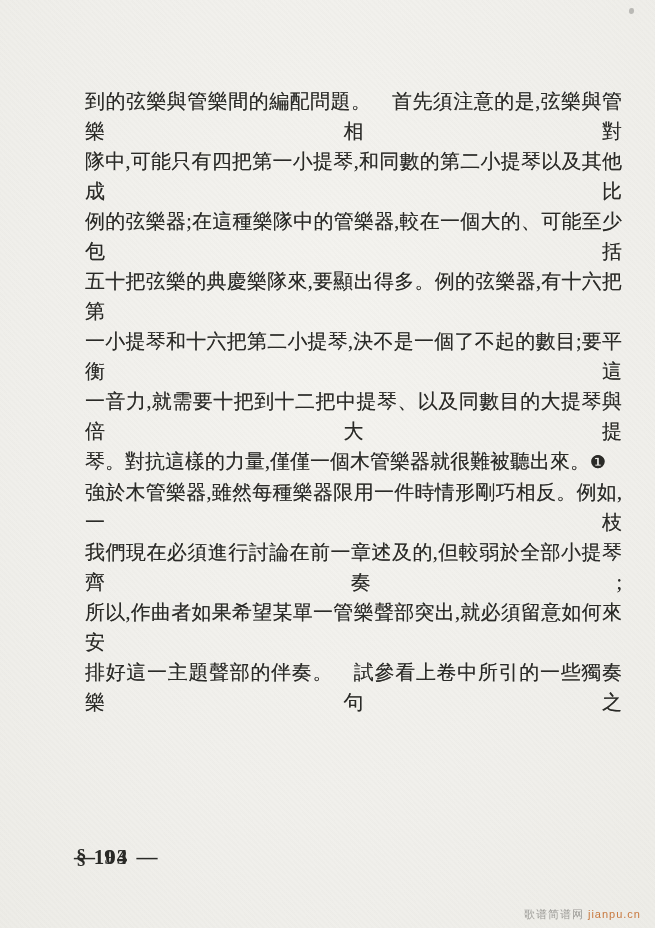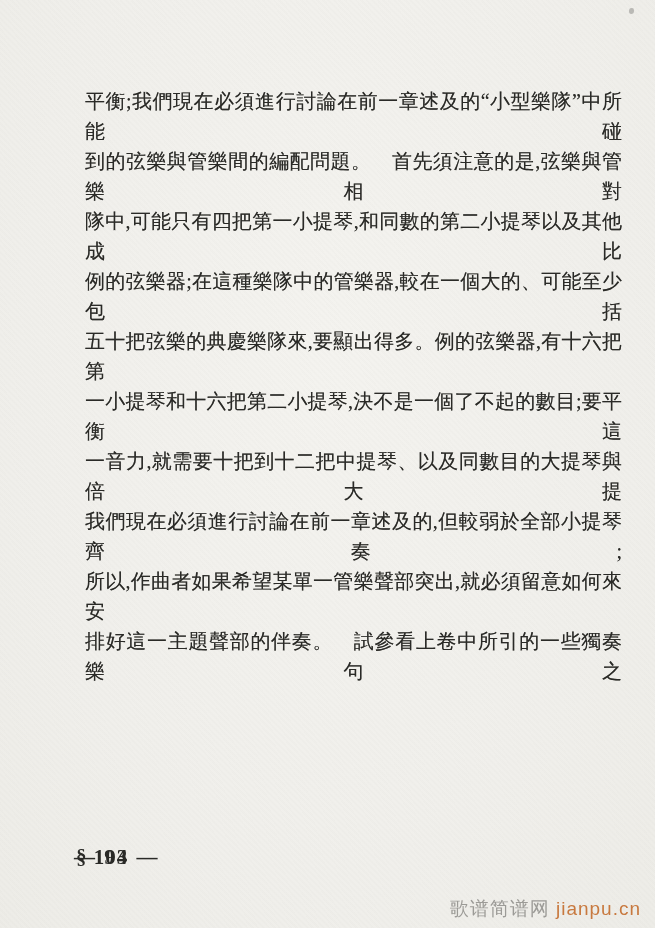--- a/index.html
+++ b/index.html
@@ -16,45 +16,46 @@
             text-shadow:0 0 0.6px rgba(40,40,35,0.55);}
   .line{text-align:justify;text-justify:inter-character;white-space:normal;}
   .line.fill{text-align-last:justify;}
   .line.ind{text-indent:1.65em;}
   .bold{font-weight:bold;}
   .marker{font-family:"DejaVu Sans","Liberation Sans",sans-serif;font-size:0.88em;}
   .footer{position:absolute;left:74px;top:845px;width:537px;height:24px;
           font-size:21px;font-weight:bold;}
   .footer .sect{position:absolute;left:2px;top:0;letter-spacing:1px;}
   .footer .pageno{position:absolute;left:0;right:0;top:0;letter-spacing:2px;}
-  .watermark{position:absolute;right:14px;bottom:6px;font-size:19px;
+  .watermark{position:absolute;right:14px;bottom:6px;font-size:11px;
              font-family:"Liberation Sans","DejaVu Sans",sans-serif;letter-spacing:1px;}
   .wm-name{color:var(--wm-name,#9c9b97);}
   .wm-url{color:var(--wm-url,#c8793f);}
   .speck{position:absolute;left:629px;top:8px;width:5px;height:6px;
          background:rgba(90,90,85,0.35);border-radius:50% 40% 55% 45%;}
 </style>
 </head>
 <body>
 
 <div class="page">
   <div class="speck"></div>
 
   <div class="content">
     <div class="bodytext">
       <div>
-          <div class="line fill"><span>平衡;我們現在必須進行討論在前一章述及的“小型樂隊”中所能碰</span></div>
           <div class="line fill"><span>到的弦樂與管樂間的編配問題。　首先須注意的是,弦樂與管樂相對</span></div>
           <div class="line fill"><span>隊中,可能只有四把第一小提琴,和同數的第二小提琴以及其他成比</span></div>
           <div class="line fill"><span>例的弦樂器;在這種樂隊中的管樂器,較在一個大的、可能至少包括</span></div>
           <div class="line fill"><span>五十把弦樂的典慶樂隊來,要顯出得多。例的弦樂器,有十六把第</span></div>
           <div class="line fill"><span>一小提琴和十六把第二小提琴,決不是一個了不起的數目;要平衡這</span></div>
           <div class="line fill"><span>一音力,就需要十把到十二把中提琴、以及同數目的大提琴與倍大提</span></div>
+          <div class="line"><span>琴。對抗這樣的力量,僅僅一個木管樂器就很難被聽出來。</span><span class="marker">❶</span></div>
         </div>
       <div>
+          <div class="line fill"><span>強於木管樂器,雖然每種樂器限用一件時情形剛巧相反。例如,一枝</span></div>
           <div class="line fill"><span>我們現在必須進行討論在前一章述及的,但較弱於全部小提琴齊奏;</span></div>
           <div class="line fill"><span>所以,作曲者如果希望某單一管樂聲部突出,就必須留意如何來安</span></div>
           <div class="line fill"><span>排好這一主題聲部的伴奏。　試參看上卷中所引的一些獨奏樂句之</span></div>
         </div>
     </div>
 
   </div>
 
   <div class="footer">
     <span class="sect">§ 104</span>

